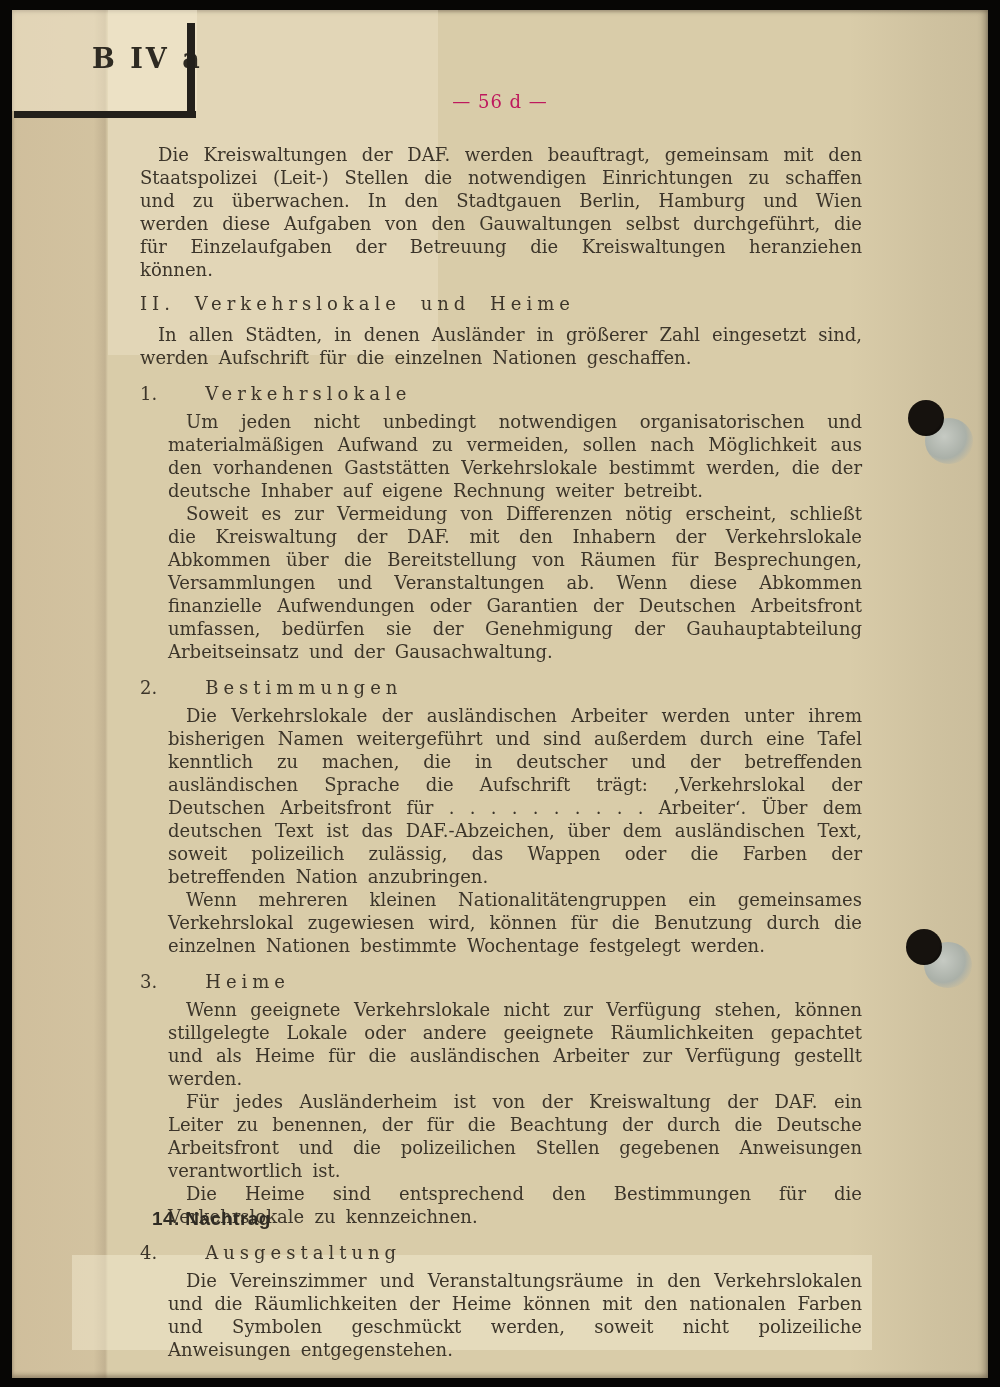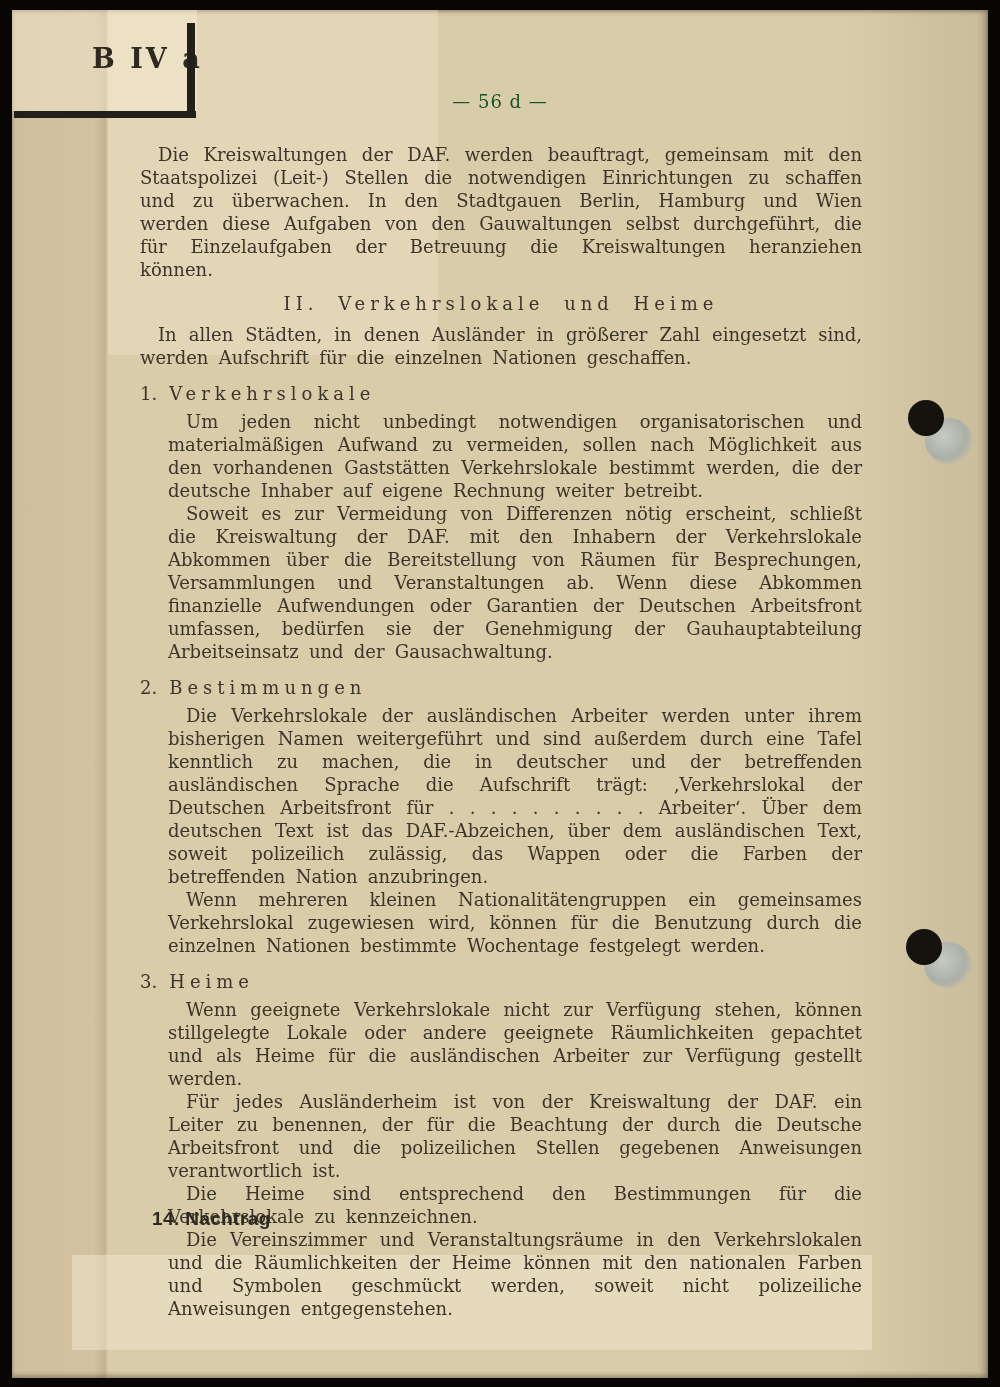--- a/index.html
+++ b/index.html
@@ -34,40 +34,40 @@
   .tab-hline { position: absolute; left: 2px; top: 101px; width: 182px; height: 7px; background: #23201b; z-index: 2; }
   .tab-label {
     position: absolute; left: 80px; top: 33px; z-index: 2;
     font-family: "DejaVu Serif", serif;
     font-weight: bold; font-size: 27px; letter-spacing: 3px;
     color: #2e2a22;
   }
   .pagenum {
     position: absolute; left: 0; top: 81px; width: 100%;
     text-align: center; z-index: 1;
-    font-size: 18px; letter-spacing: 1px; color: #14532d;
+    font-size: 18px; letter-spacing: 1px; color: #be185d;
   }
   .content {
     position: absolute; left: 128px; top: 133px; width: 722px; z-index: 1;
     color: #3c352a;
   }
   .body {
     font-size: 18px; line-height: 23px;
     text-align: justify; word-spacing: 4.5px;
   }
   .indent { text-indent: 18px; }
   .sub { margin-left: 28px; }
   .chapter {
     font-size: 18px; font-weight: normal;
-    text-align: center; letter-spacing: 5px; word-spacing: 9px;
+    text-align: left; letter-spacing: 5px; word-spacing: 9px;
     margin: 12px 0 9px 0;
   }
   .sec { margin: 13px 0 5px 0; font-size: 18px; line-height: 23px; }
   .sec .num { letter-spacing: 0; margin-right: 12px; }
-  .sec .sec-title { letter-spacing: 5px; }
+  .sec .sec-title { letter-spacing: 5px; margin-left: 36px; }
   .footer {
     position: absolute; left: 140px; top: 1198px; z-index: 1;
     font-family: "Liberation Sans", sans-serif;
     font-weight: bold; font-size: 19px; letter-spacing: 0.4px;
     color: #2e2a22;
   }
   .punch { position: absolute; border-radius: 50%; z-index: 3; }
   .punch-hole { width: 36px; height: 36px; background: radial-gradient(circle at 45% 45%, #16120e 60%, #000 100%); }
   .punch-shadow { width: 48px; height: 46px; z-index: 2;
     background: radial-gradient(circle at 40% 40%, #c6cac3 0%, #aab0a8 55%, rgba(170,176,168,0) 78%); }
@@ -112,20 +112,23 @@
     <p class="body sub indent">Die Verkehrslokale der ausländischen Arbeiter werden unter ihrem bisherigen Namen weitergeführt und sind außerdem durch eine Tafel kenntlich zu machen, die in deutscher und der betreffenden ausländischen Sprache die Aufschrift trägt: ‚Verkehrslokal der Deutschen Arbeitsfront für . . . . . . . . . . Arbeiter‘. Über dem deutschen Text ist das DAF.-Abzeichen, über dem ausländischen Text, soweit polizeilich zulässig, das Wappen oder die Farben der betreffenden Nation anzubringen.</p>
     <p class="body sub indent">Wenn mehreren kleinen Nationalitätengruppen ein gemeinsames Verkehrslokal zugewiesen wird, können für die Benutzung durch die einzelnen Nationen bestimmte Wochentage festgelegt werden.</p>
 
     <div class="sec">
       <span class="num">3.</span><span class="sec-title">Heime</span>
     </div>
     <p class="body sub indent">Wenn geeignete Verkehrslokale nicht zur Verfügung stehen, können stillgelegte Lokale oder andere geeignete Räumlichkeiten gepachtet und als Heime für die ausländischen Arbeiter zur Verfügung gestellt werden.</p>
     <p class="body sub indent">Für jedes Ausländerheim ist von der Kreiswaltung der DAF. ein Leiter zu benennen, der für die Beachtung der durch die Deutsche Arbeitsfront und die polizeilichen Stellen gegebenen Anweisungen verantwortlich ist.</p>
     <p class="body sub indent">Die Heime sind entsprechend den Bestimmungen für die Verkehrslokale zu kennzeichnen.</p>
 
+    <div class="sec">
+      <span class="num">4.</span><span class="sec-title">Ausgestaltung</span>
+    </div>
     <p class="body sub indent">Die Vereinszimmer und Veranstaltungsräume in den Verkehrslokalen und die Räumlichkeiten der Heime können mit den nationalen Farben und Symbolen geschmückt werden, soweit nicht polizeiliche Anweisungen entgegenstehen.</p>
 
   </div>
 
   <div class="footer">14. Nachtrag</div>
 
   <div class="punch punch-shadow p1s"></div>
   <div class="punch punch-hole p1h"></div>
   <div class="punch punch-shadow p2s"></div>
   <div class="punch punch-hole p2h"></div>

